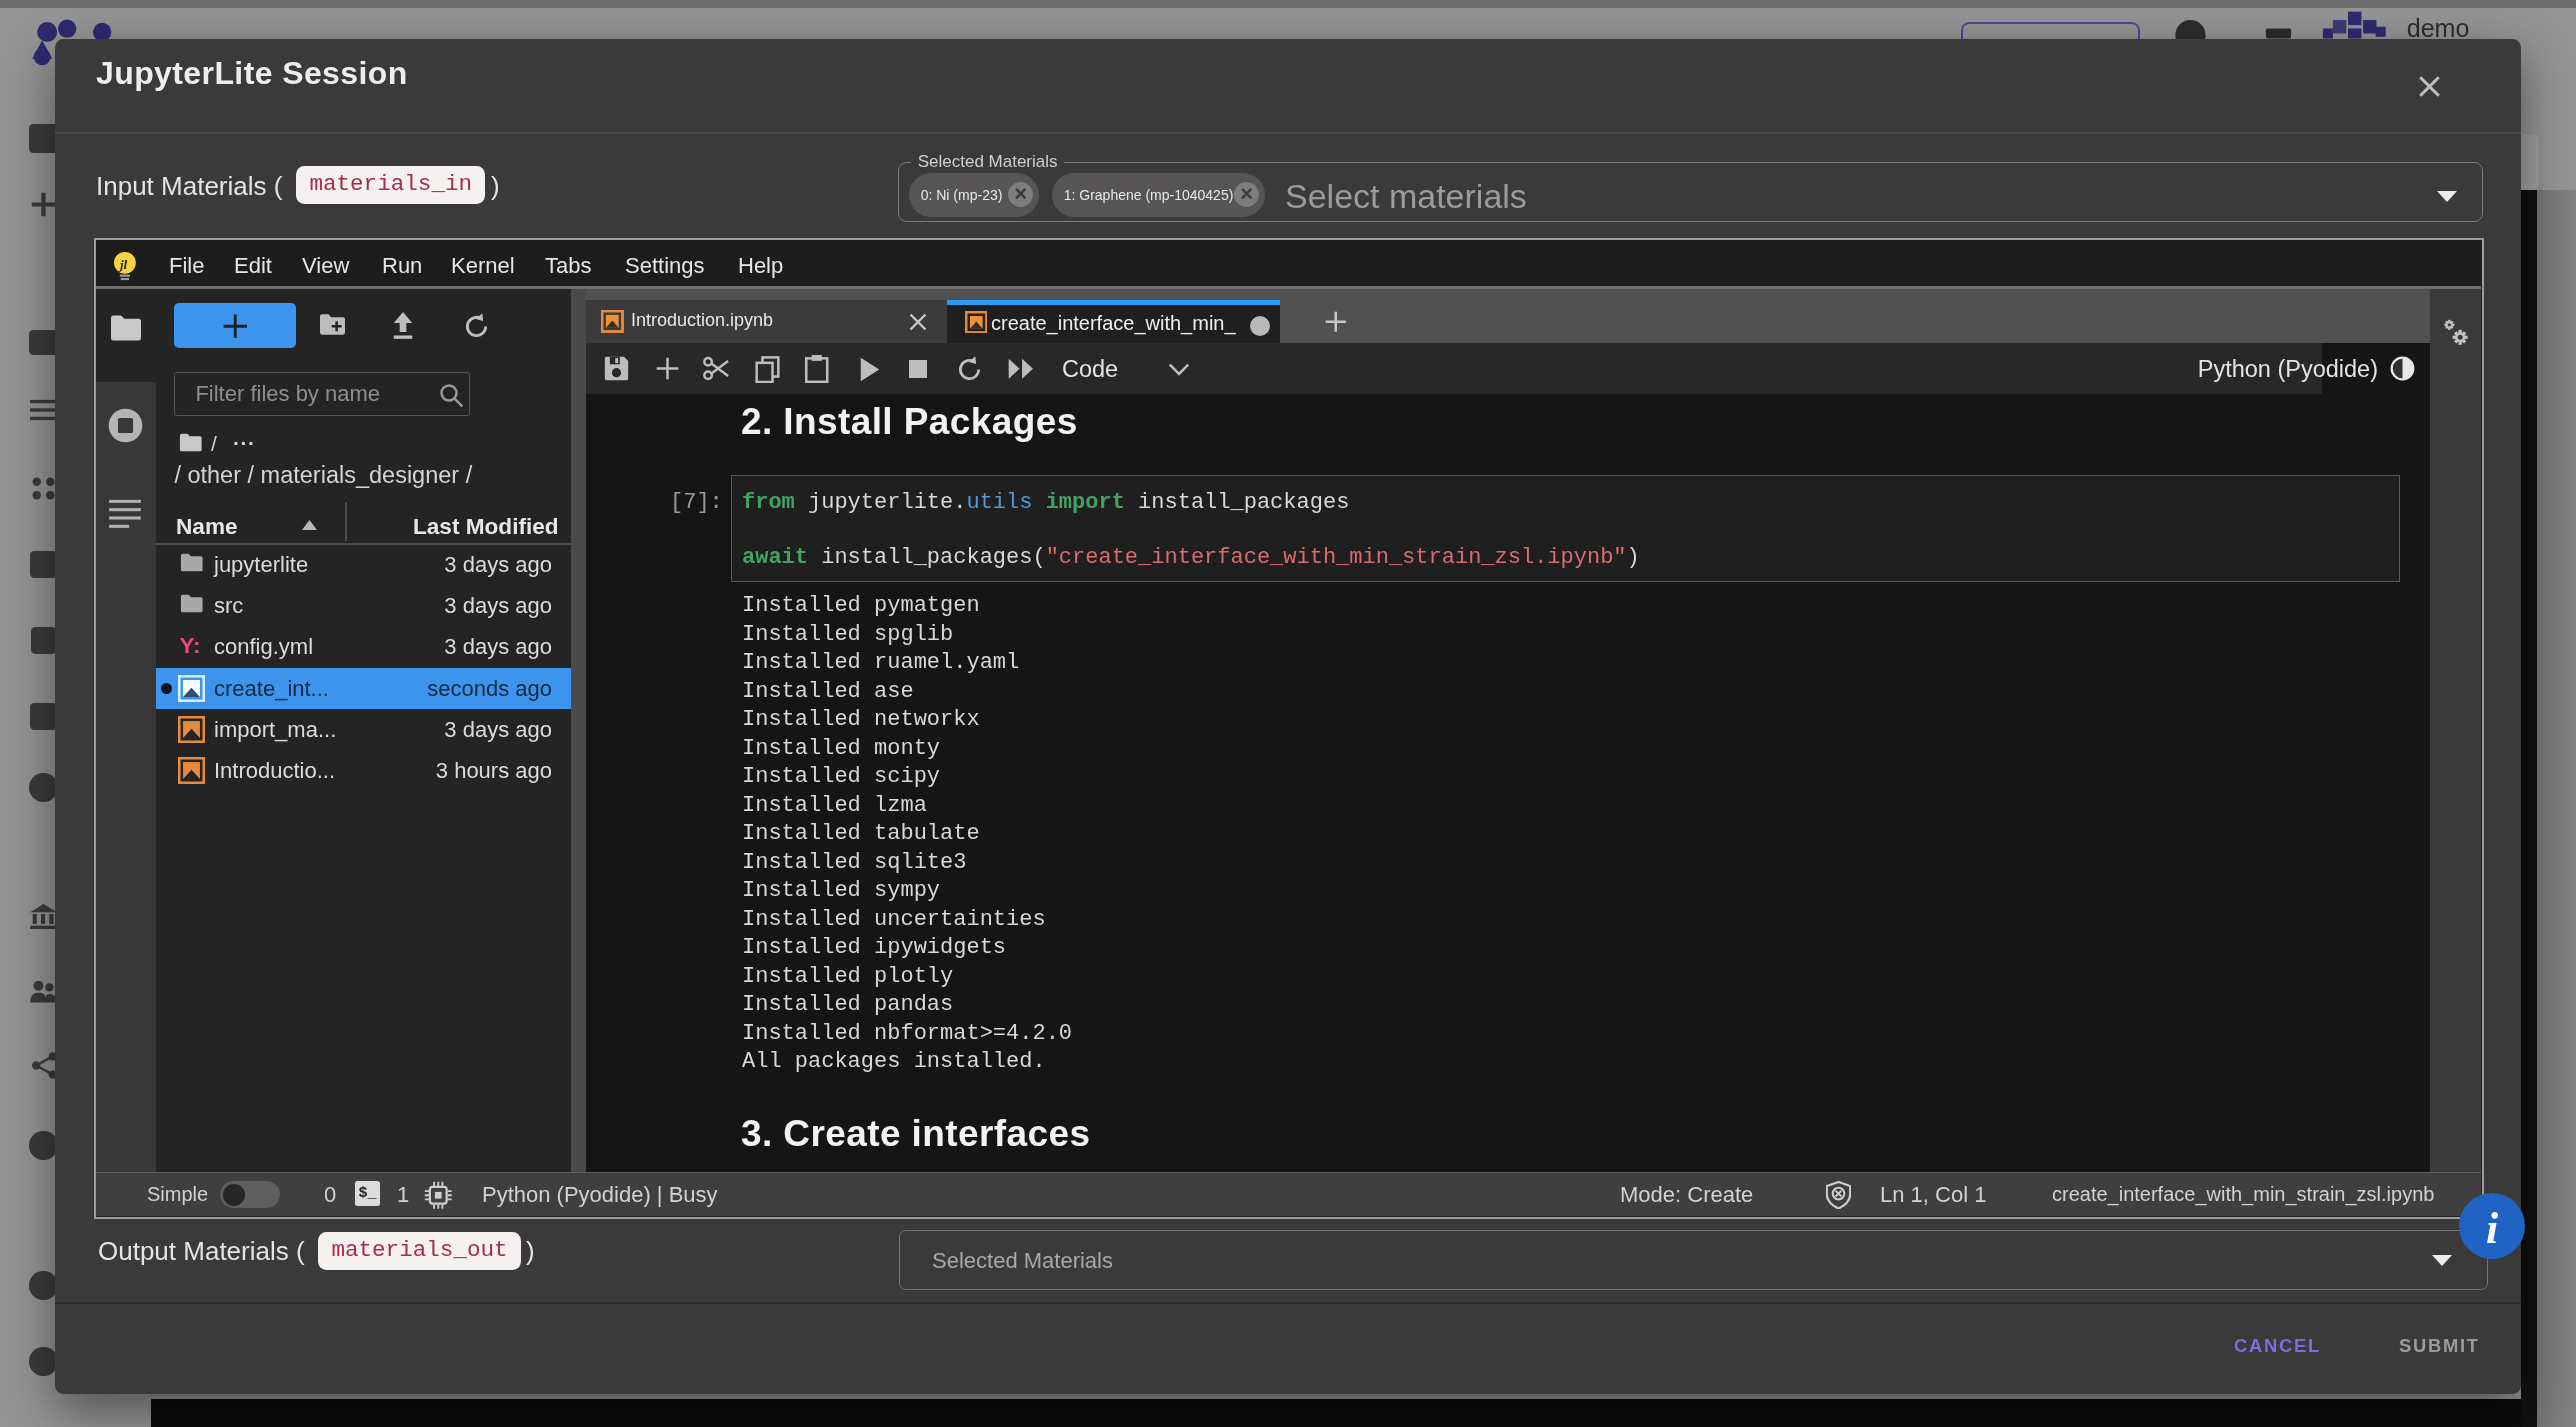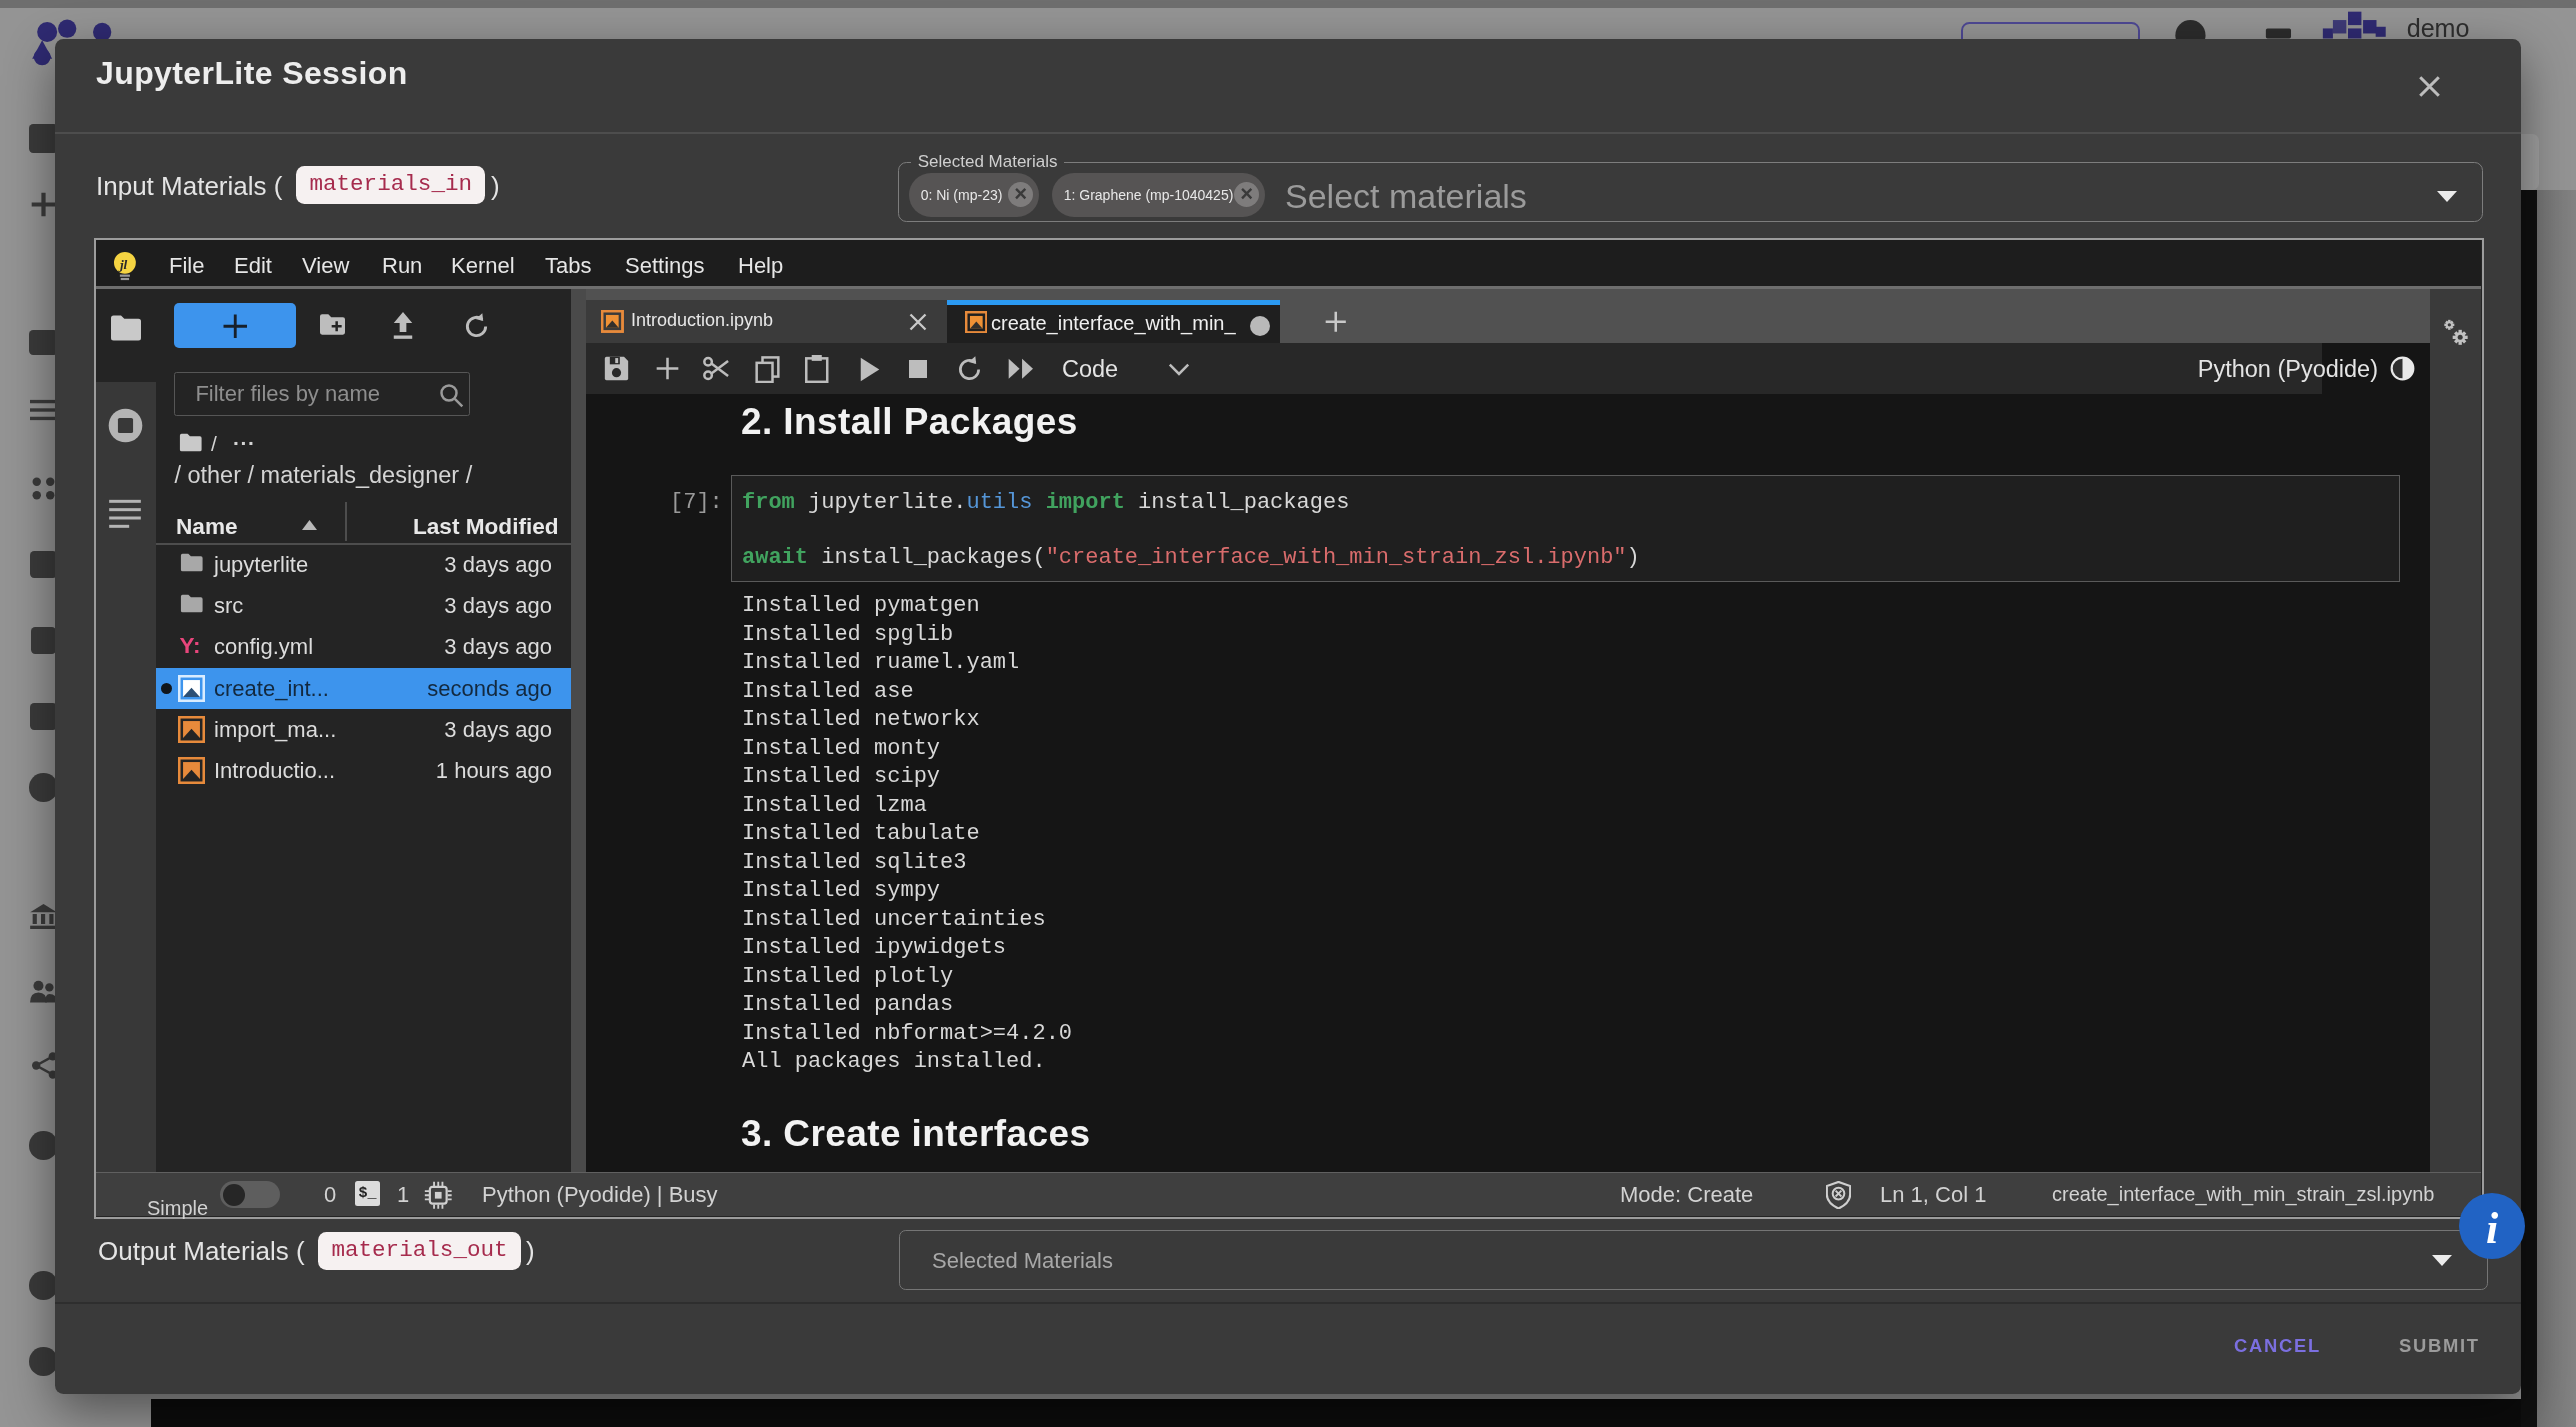--- a/index.html
+++ b/index.html
@@ -264,21 +264,21 @@
             <div class="nm">import_ma...</div>
             <div class="ago">3 days ago</div>
           </div>
           <div class="frow" style="top:461px;text-align:center;">
             <svg class="ficon" style="left:22px;top:6.7px;" width="27" height="27" viewBox="0 0 32 32">
               <rect x="1.5" y="1.5" width="29" height="29" fill="none" stroke="#e78a3b" stroke-width="3"></rect>
               <rect x="6" y="6" width="20" height="20" fill="#e78a3b"></rect>
               <path d="M6 26 L16 15 L26 26 Z" fill="#242424"></path>
             </svg>
             <div class="nm">Introductio...</div>
-            <div class="ago">1 hours ago</div>
+            <div class="ago">3 hours ago</div>
           </div>
         </div>
       <div class="abs" id="gutter"></div>
       <div class="abs" id="dock">
           <div class="abs" id="tabbar">
             <div class="tab1">
               <svg class="ticon" style="left:15px;top:10px;" width="22.6" height="22.6" viewBox="0 0 32 32">
                 <rect x="1.5" y="1.5" width="29" height="29" fill="none" stroke="#e78a3b" stroke-width="4"></rect>
                 <rect x="7" y="7" width="18" height="18" fill="#ef9135"></rect>
                 <path d="M7 25 L16 15 L25 25 Z" fill="#33302c"></path>
@@ -398,21 +398,21 @@
                   <line x1="17" y1="18" x2="29" y2="30"></line>
                   <line x1="29" y1="18" x2="17" y2="30"></line>
                 </g>
                 <circle cx="23" cy="24" r="3" fill="#3a3a3a"></circle>
               </g>
 </g>
           </svg>
       </div>
     </div>
     <div class="abs" id="jl-status">
-        <div class="sitem" style="left:51px; top:24px; font-size:20px;">Simple</div>
+        <div class="sitem" style="left:51px; top:10px; font-size:20px;">Simple</div>
         <div class="abs" style="left:124px; top:8.4px; width:60px; height:27px; border-radius:13.4px; background:#5e5e5e;">
           <div style="position:absolute;left:3.4px;top:2.5px;width:22px;height:22px;border-radius:50%;background:#262626;"></div>
         </div>
         <div class="sitem" style="left:228px; top:9.2px;">0</div>
         <div class="abs" style="left:259px; top:8.4px; width:25px; height:25px; background:#dcdcdc; border-radius:2.5px;">
           <div style="position:absolute;left:3.4px;top:3.4px;font-family:'Liberation Mono',monospace;font-size:15px;font-weight:700;color:#222;">$_</div>
         </div>
         <div class="sitem" style="left:301px; top:9.2px;">1</div>
         <svg class="abs" style="left:328px; top:7.5px;" width="28.5" height="28.5" viewBox="0 0 34 34">
           <rect x="7" y="7" width="20" height="20" rx="3" fill="none" stroke="#cfcfcf" stroke-width="2.6"></rect>

